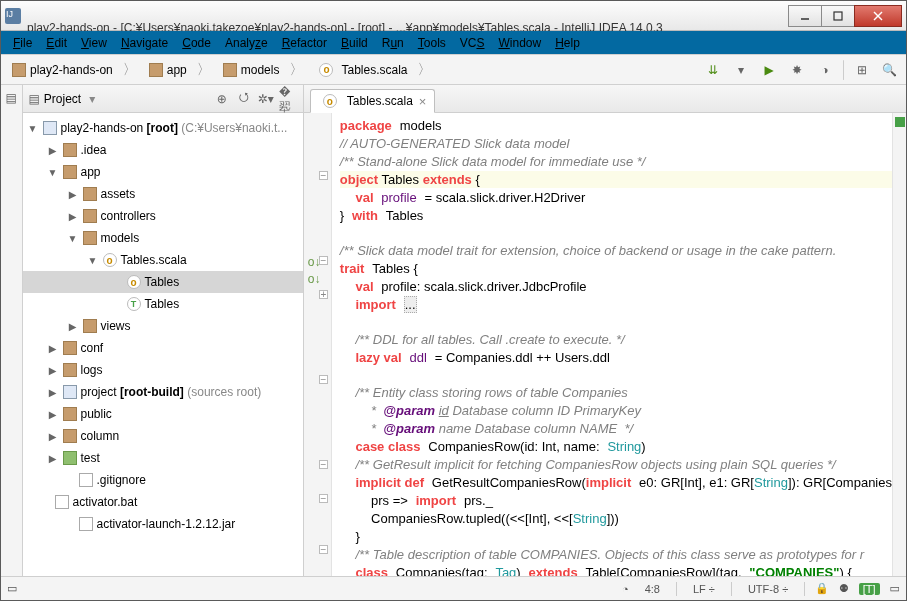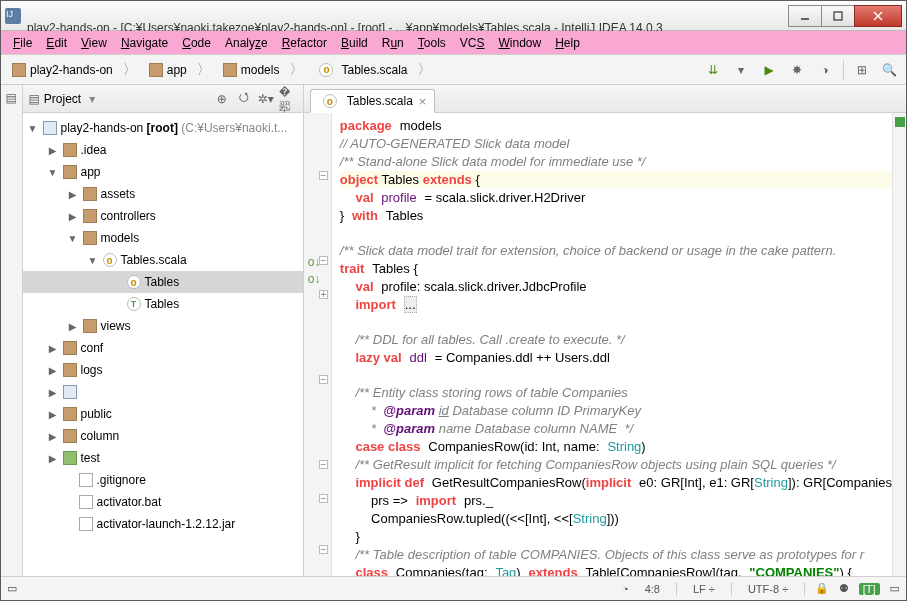--- a/index.html
+++ b/index.html
@@ -10,21 +10,21 @@
   .titlebar { height: 30px; background: linear-gradient(#fdfdfd,#e8e8e8); display: flex; align-items: center; padding: 0 4px; border-bottom: 1px solid #bbb; }
   .titlebar .app-icon { width: 16px; height: 16px; margin-right: 6px; background:#5b7ea3; border-radius:2px; position:relative; }
   .titlebar .app-icon::after{content:"IJ";color:#fff;font-size:9px;position:absolute;left:1px;top:1px;}
   .titlebar .title-text { flex: 1; color: #333; white-space: nowrap; overflow: hidden; text-overflow: ellipsis; font-size: 12px; margin-top: 25px; }
   .win-btns { display: flex; }
   .win-btn { width: 34px; height: 22px; border: 1px solid #8a8a8a; background: linear-gradient(#f9f9f9,#e2e2e2); margin-left: -1px; display:flex;align-items:center;justify-content:center; }
   .win-btn.close { background: linear-gradient(#e27a6f,#c0392b); border-color:#8a2b20; color:#fff; width:48px; }
   .win-btn svg { width:10px;height:10px; }
 
   
-  .menubar { height: 24px; display: flex; align-items: center; padding: 0 6px; background: #f9a8d4; border-bottom: 1px solid #d0d0d0; gap: 2px; }
+  .menubar { height: 24px; display: flex; align-items: center; padding: 0 6px; background: #0369a1; border-bottom: 1px solid #d0d0d0; gap: 2px; }
   .menu-item { padding: 2px 6px; }
   .menu-item u { text-decoration: underline; }
 
   
   .navrow { height: 30px; display: flex; align-items: center; background: #f4f4f4; border-bottom: 1px solid #d0d0d0; padding: 0 6px; }
   .crumbs { display: flex; align-items: center; flex: 1; }
   .crumb { display: flex; align-items: center; padding: 2px 5px; gap:4px;}
   .crumb .sep { color:#888; margin: 0 2px 0 6px; font-size:14px;}
   .crumb-ico { width:14px;height:14px; display:inline-block; background:#c69c6d; border:1px solid #a07d50; }
   .tool-right { display: flex; align-items: center; gap: 8px; }
@@ -235,20 +235,21 @@
             <span class="ttext">conf</span>
           </div>
         <div class="treerow" style="padding-left:24px;">
             <span class="tw">▶</span>
             <span class="tico folder"></span>
             <span class="ttext">logs</span>
           </div>
         <div class="treerow" style="padding-left:24px;">
             <span class="tw">▶</span>
             <span class="tico module"></span>
+            <span class="ttext"><span>project</span> <span class="bold">[root-build]</span> <span class="gray">(sources root)</span></span>
           </div>
         <div class="treerow" style="padding-left:24px;">
             <span class="tw">▶</span>
             <span class="tico folder"></span>
             <span class="ttext">public</span>
           </div>
         <div class="treerow" style="padding-left:24px;">
             <span class="tw">▶</span>
             <span class="tico folder"></span>
             <span class="ttext">column</span>
@@ -256,21 +257,21 @@
         <div class="treerow" style="padding-left:24px;">
             <span class="tw">▶</span>
             <span class="tico folder green"></span>
             <span class="ttext">test</span>
           </div>
         <div class="treerow" style="padding-left:40px;">
             <span class="tw"></span>
             <span class="tico file"></span>
             <span class="ttext">.gitignore</span>
           </div>
-        <div class="treerow" style="padding-left:40px;">
+        <div class="treerow" style="padding-left:16px;">
             <span class="tw"></span>
             <span class="tico file"></span>
             <span class="ttext">activator.bat</span>
           </div>
         <div class="treerow" style="padding-left:40px;">
             <span class="tw"></span>
             <span class="tico file"></span>
             <span class="ttext">activator-launch-1.2.12.jar</span>
           </div>
       </div>

